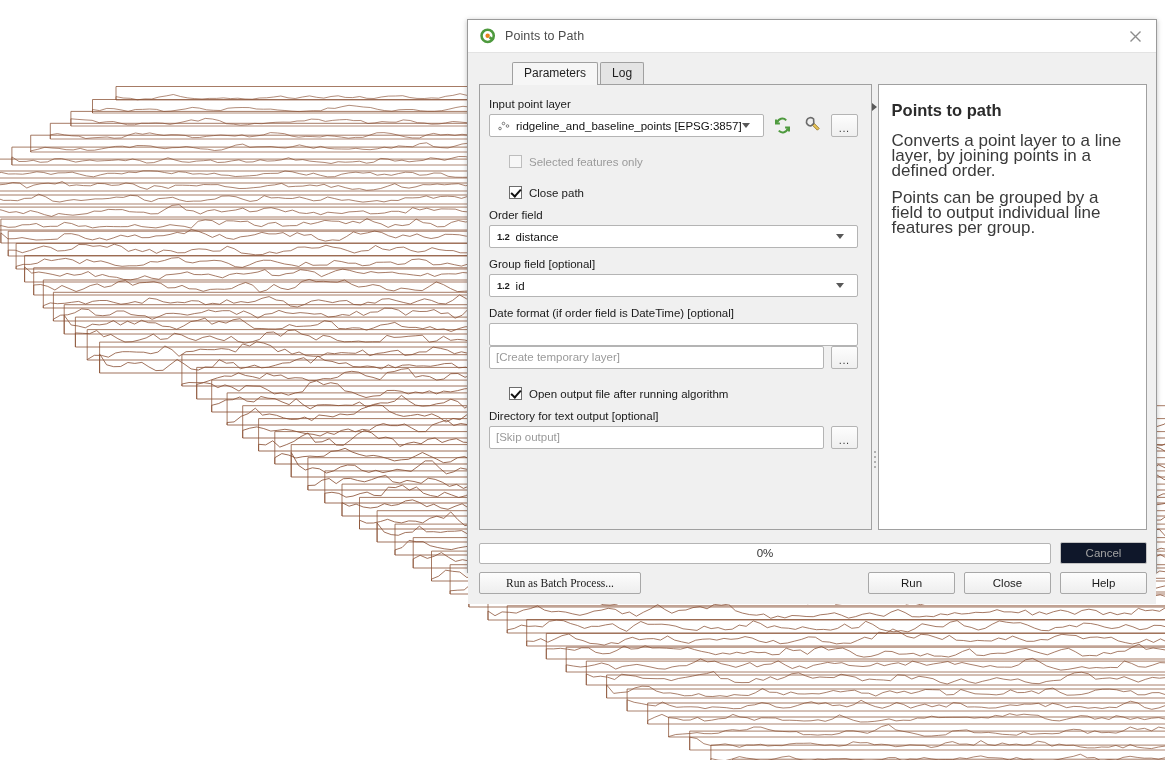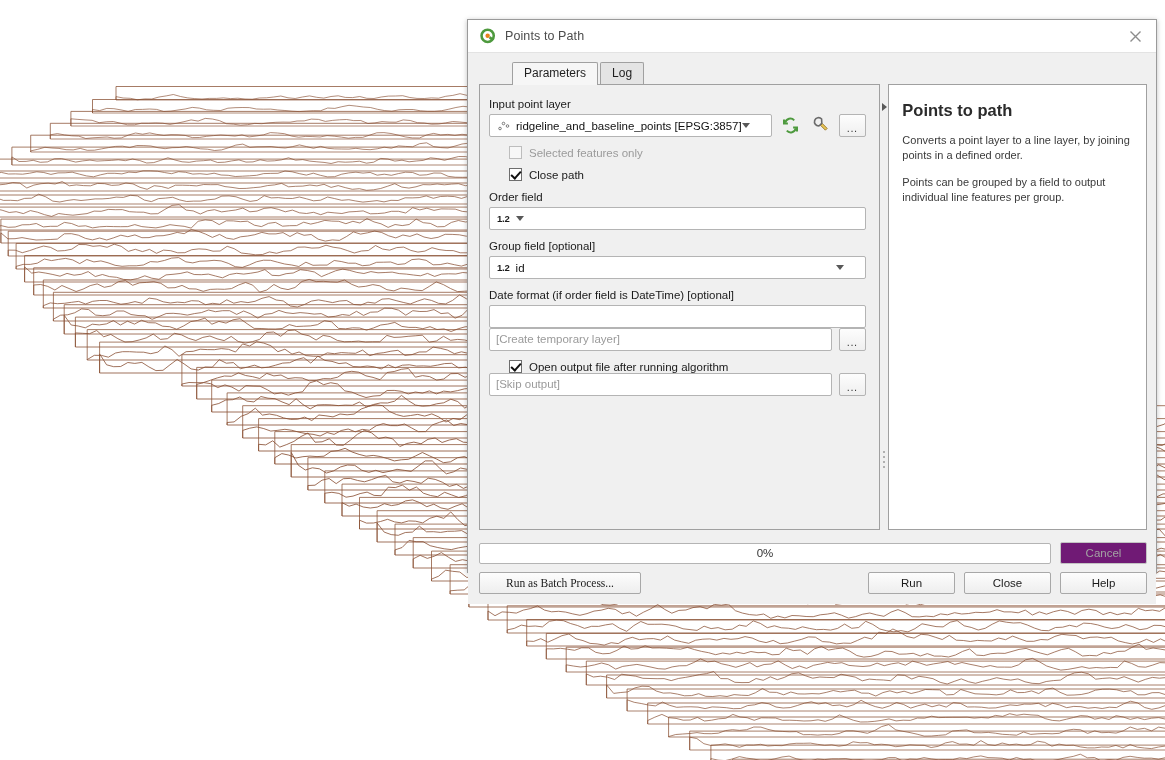--- a/index.html
+++ b/index.html
@@ -150,21 +150,21 @@
 
   
   .combo {
     flex: 1 1 auto;
     height: 23px;
     background: #ffffff;
     border: 1px solid #b4b4b4;
     border-radius: 2px;
     display: flex;
     align-items: center;
-    padding: 0 16px 0 7px;
+    padding: 0 8px 0 7px;
     box-sizing: border-box;
     font-size: 11.5px;
     color: #111;
     cursor: default;
   }
   .combo .combo-text { flex: 1 1 auto; white-space: nowrap; overflow: hidden; }
   .combo .arrow {
     width: 0; height: 0;
     border-left: 4px solid transparent;
     border-right: 4px solid transparent;
@@ -220,21 +220,21 @@
     font-size: 11px;
     color: #3b3b3b;
     letter-spacing: 0.5px;
     line-height: 9px;
   }
 
   
   .checkrow {
     display: flex;
     align-items: center;
-    margin-top: 9px;
+    margin-top: 18px;
     gap: 7px;
     padding-left: 20px;
   }
   .cbox {
     width: 13px; height: 13px;
     border: 1px solid #6d6d6d;
     background: #ffffff;
     box-sizing: border-box;
     position: relative;
     flex: 0 0 auto;
@@ -291,21 +291,21 @@
     box-sizing: border-box;
     overflow: hidden;
   }
   #help-panel h1 {
     font-size: 16.5px;
     margin: 0 0 13px 0;
     color: #2b2b2b;
     font-weight: bold;
   }
   #help-panel p {
-    font-size: 11px;
+    font-size: 17px;
     line-height: 15px;
     color: #3a3a3a;
     margin: 0 0 12px 0;
   }
 
   
   #bottom {
     padding: 12px 9px 10px 11px;
     box-sizing: border-box;
   }
@@ -343,21 +343,21 @@
     font-size: 11.5px;
     color: #1a1a1a;
     display: flex;
     align-items: center;
     justify-content: center;
     box-sizing: border-box;
     padding: 0 8px;
     cursor: default;
     white-space: nowrap;
   }
-  .btn.disabled { color: #a3a3a3; background: #701a75; border-color: #c3c3c3; }
+  .btn.disabled { color: #a3a3a3; background: #0f172a; border-color: #c3c3c3; }
   .btn.batch { min-width: 0; padding: 0 26px; font-family: Liberation Serif, serif; }
   .btn-spacer { flex: 1 1 auto; }
 </style>
 </head>
 <body>
 
 <div id="root">
 
   <div id="map-canvas">
     <svg width="1165" height="760" viewBox="0 0 1165 760">
@@ -541,20 +541,21 @@
 
             <div class="checkrow">
               <div class="cbox checked"></div>
               <span class="cbox-label">Close path</span>
             </div>
 
             <div class="field-label spaced">Order field</div>
             <div class="row">
               <div class="combo">
                 <span class="numfield-icon">1.2</span>
+                <span class="combo-text">distance</span>
                 <span class="arrow"></span>
               </div>
             </div>
 
             <div class="field-label spaced">Group field [optional]</div>
             <div class="row">
               <div class="combo">
                 <span class="numfield-icon">1.2</span>
                 <span class="combo-text">id</span>
                 <span class="arrow"></span>
@@ -571,20 +572,21 @@
               <div class="dotsbtn">
                 <span class="dots">...</span>
               </div>
             </div>
 
             <div class="checkrow">
               <div class="cbox checked"></div>
               <span class="cbox-label">Open output file after running algorithm</span>
             </div>
 
+            <div class="field-label spaced">Directory for text output [optional]</div>
             <div class="row">
               <div class="textinput placeholder">[Skip output]</div>
               <div class="dotsbtn">
                 <span class="dots">...</span>
               </div>
             </div>
 
           </div>
         </div>
 

